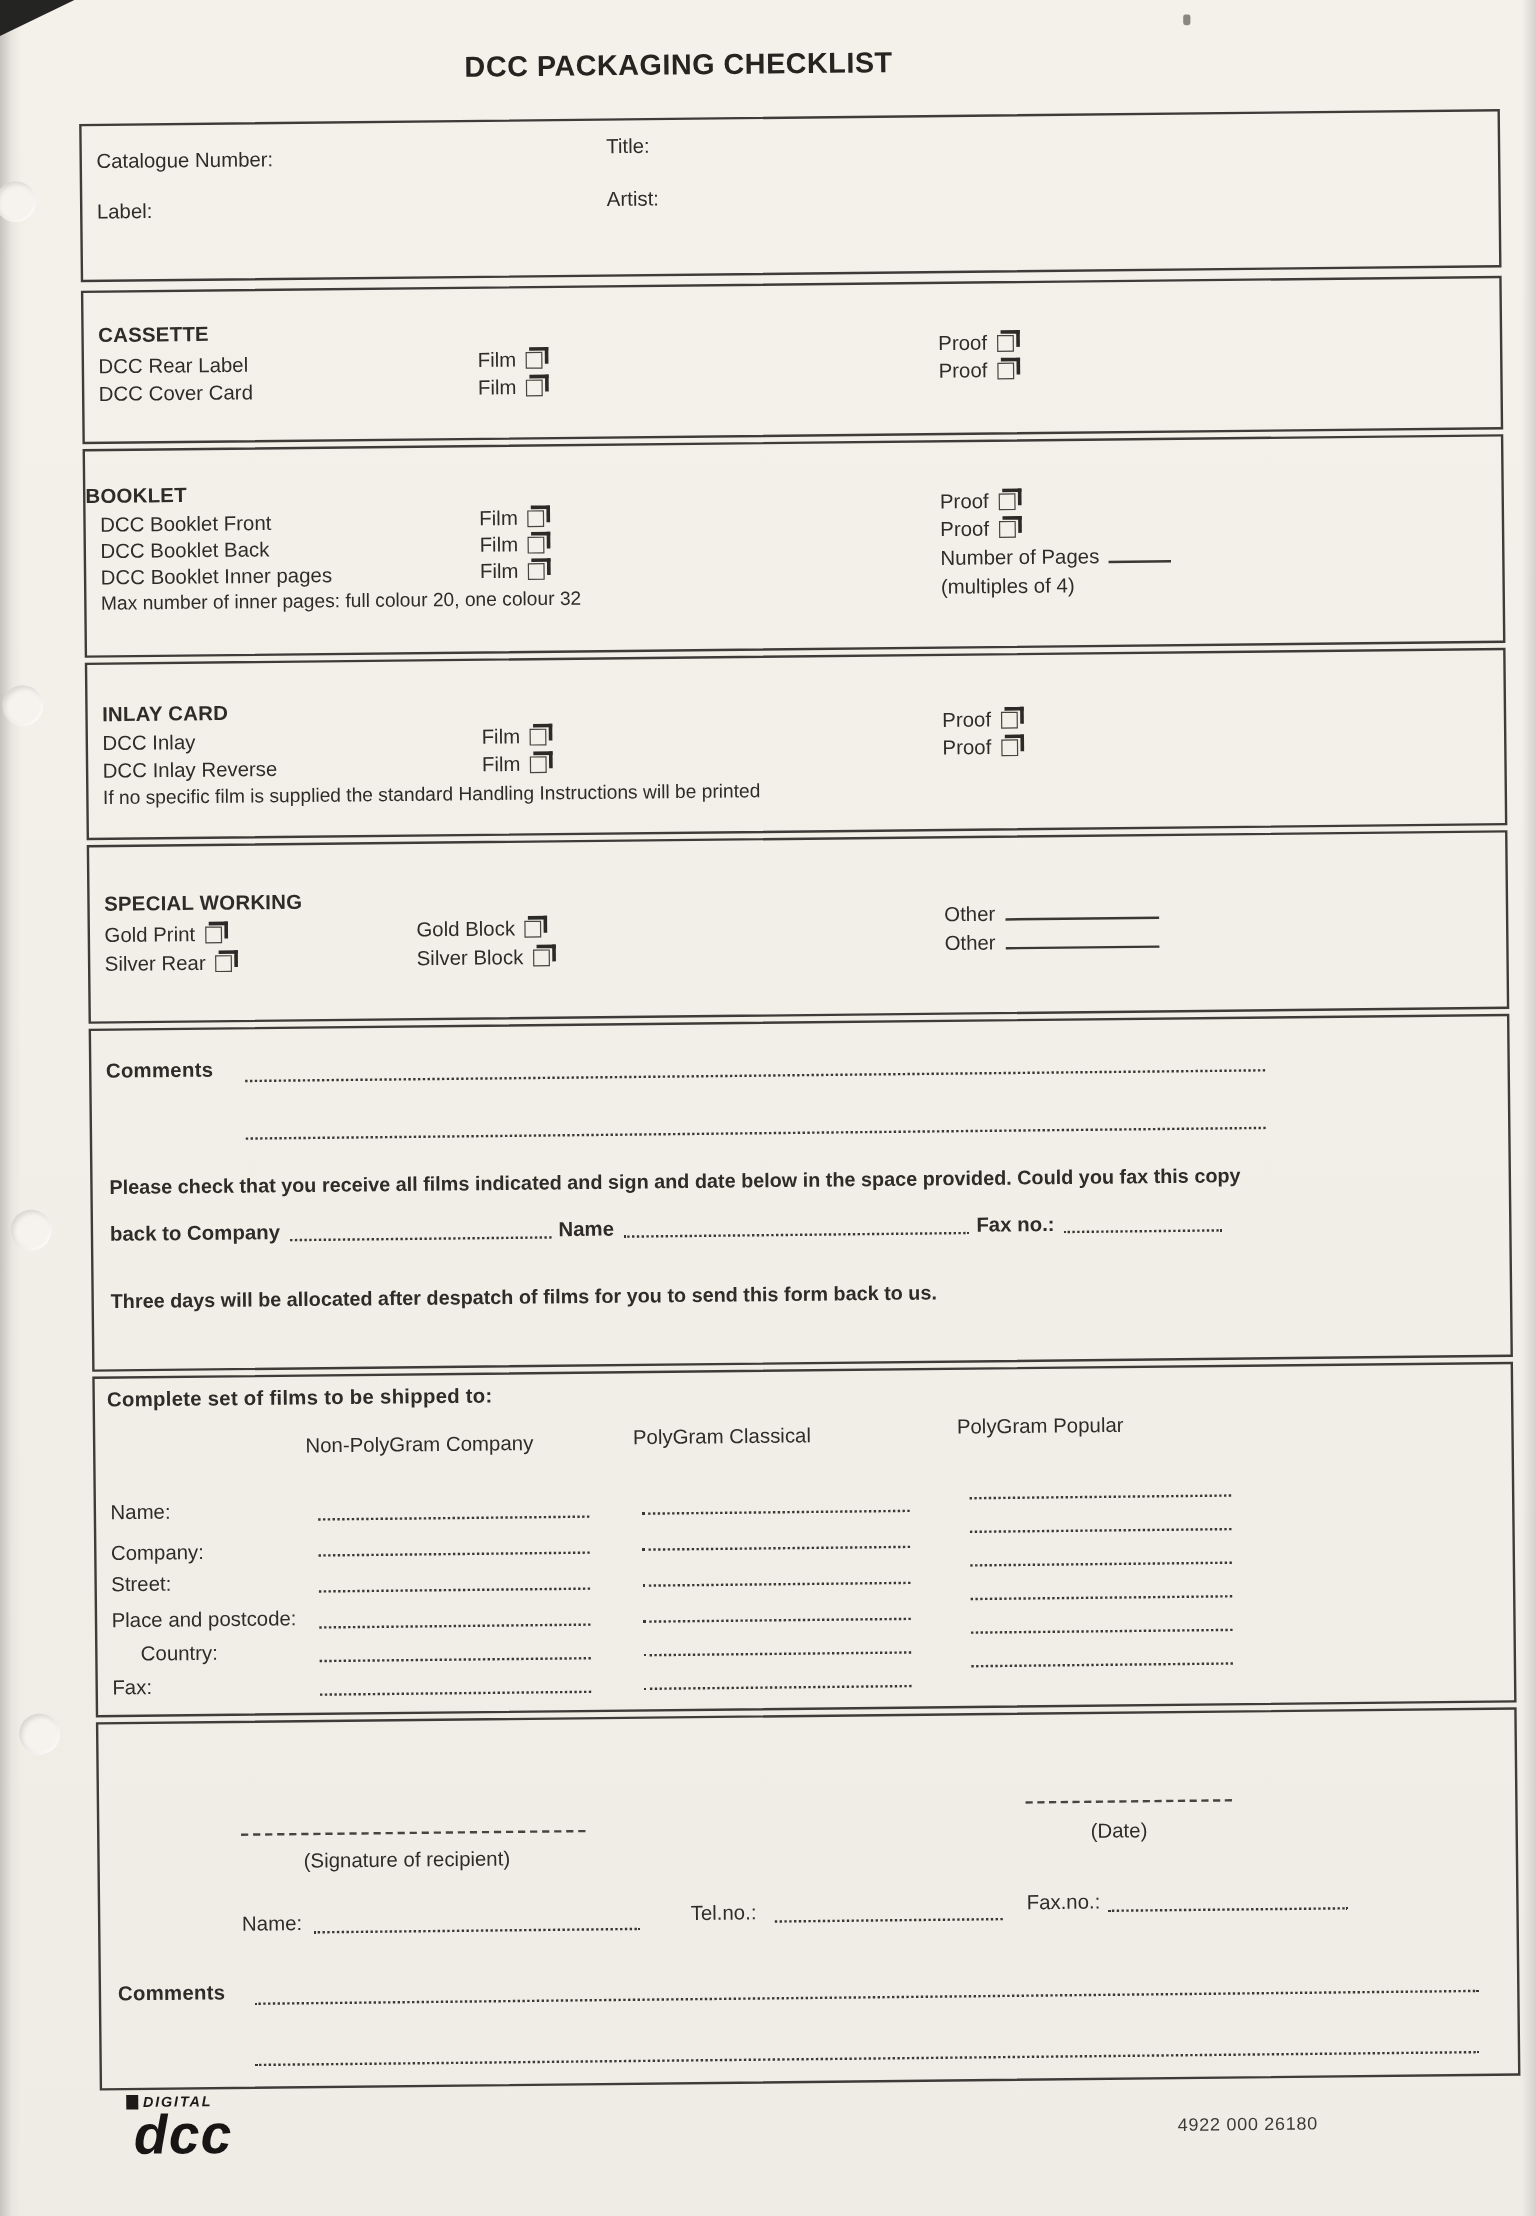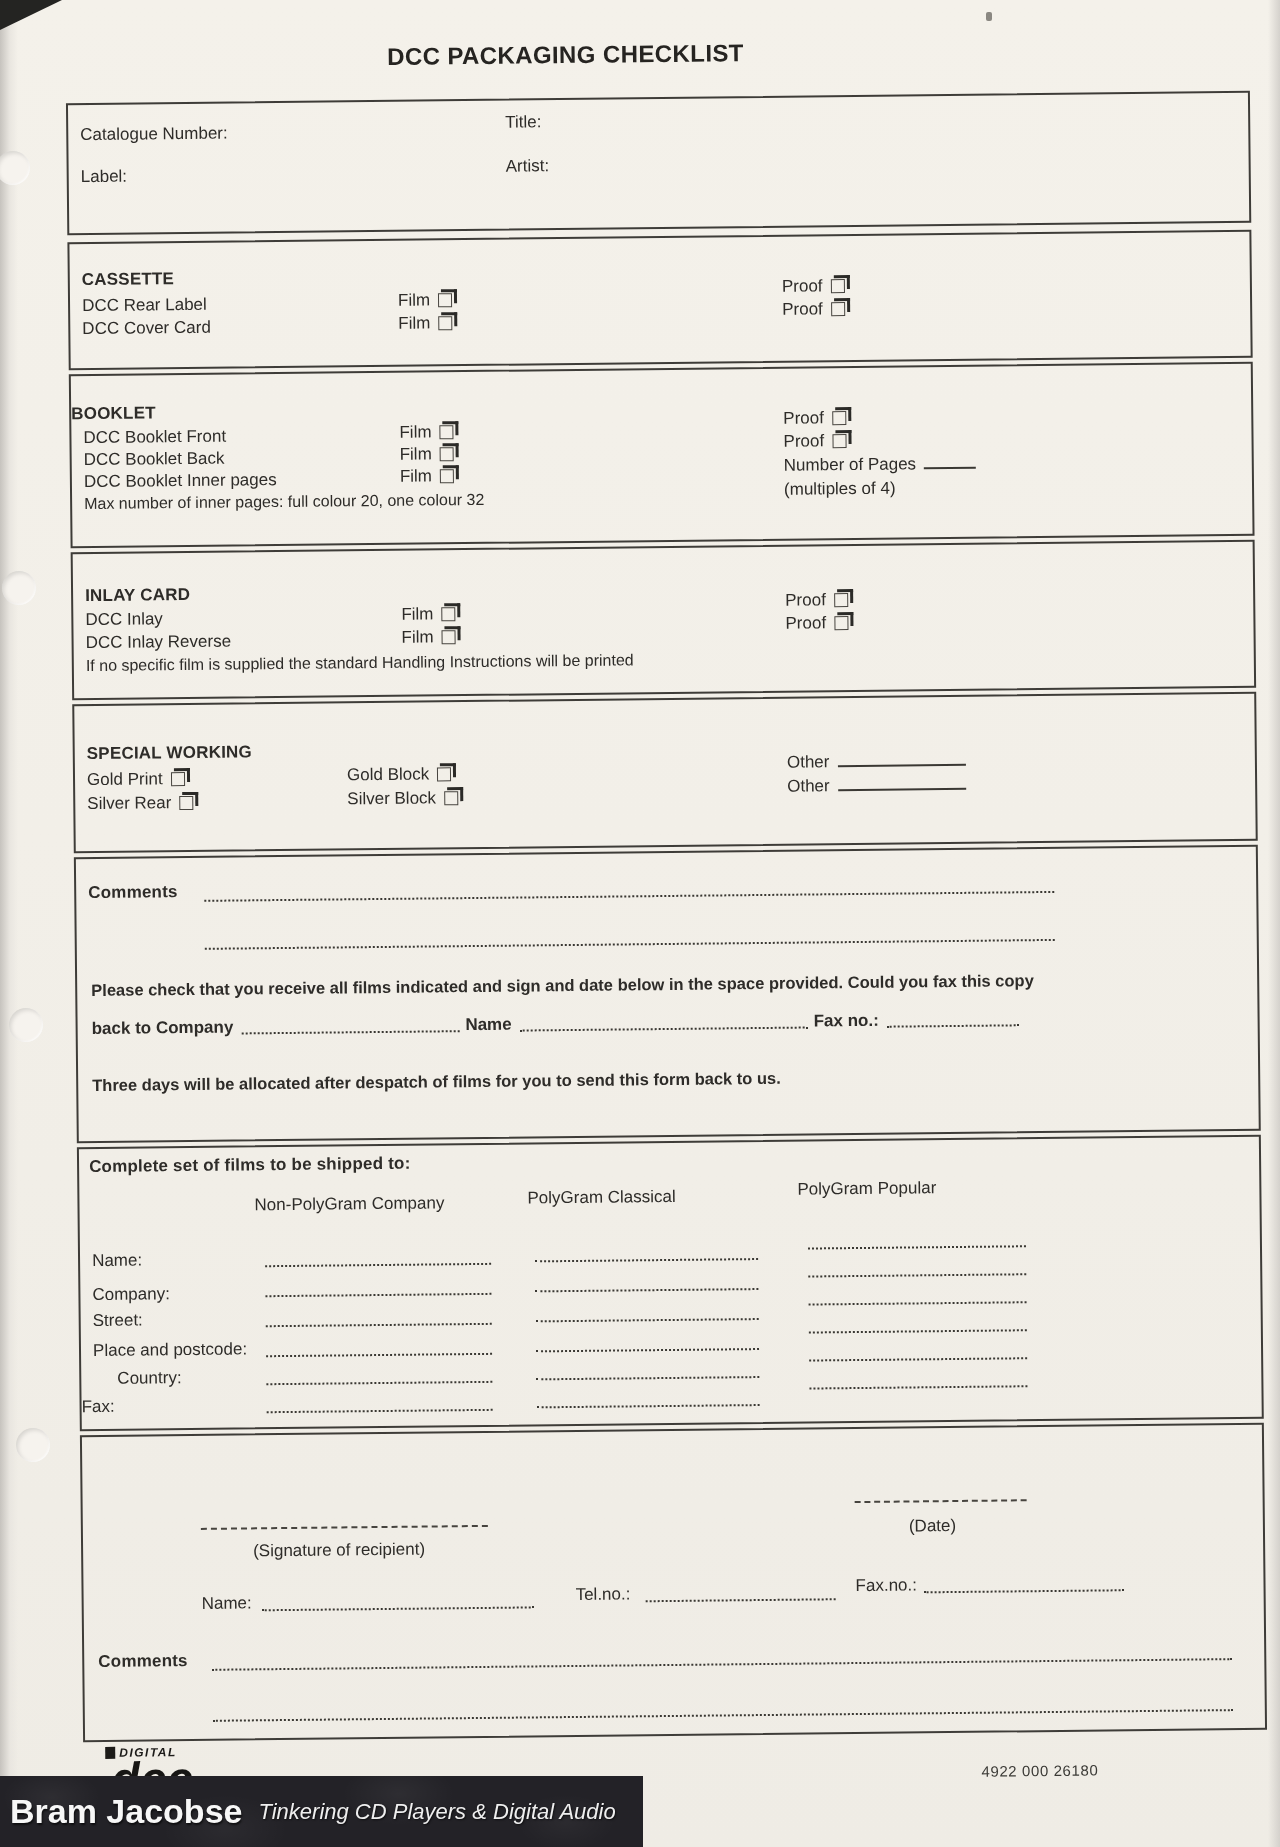--- a/index.html
+++ b/index.html
@@ -199,21 +199,21 @@
       <span class="abs hd" style="left:10px;top:8px;">Complete set of films to be shipped to:</span>
       <span class="abs lab" style="left:175px;top:48px;">Non-PolyGram Company</span>
       <span class="abs lab" style="left:448px;top:44px;">PolyGram Classical</span>
       <span class="abs lab" style="left:718px;top:38px;">PolyGram Popular</span>
 
       <span class="abs lab" style="left:12px;top:102px;">Name:</span>
       <span class="abs lab" style="left:12px;top:136px;">Company:</span>
       <span class="abs lab" style="left:12px;top:162px;">Street:</span>
       <span class="abs lab" style="left:12px;top:192px;">Place and postcode:</span>
       <span class="abs lab" style="left:12px;top:220px;margin-left:24px;">Country:</span>
-      <span class="abs lab" style="left:0;top:248px;">Fax:</span>
+      <span class="abs lab" style="left:12px;top:248px;">Fax:</span>
 
       <span class="dotl" style="left:185px;top:118px;width:226px;"></span>
       <span class="dotl" style="left:185px;top:148px;width:226px;"></span>
       <span class="dotl" style="left:185px;top:178px;width:226px;"></span>
       <span class="dotl" style="left:185px;top:208px;width:226px;"></span>
       <span class="dotl" style="left:185px;top:236px;width:226px;"></span>
       <span class="dotl" style="left:185px;top:264px;width:226px;"></span>
 
       <span class="dotl" style="left:455px;top:116px;width:223px;"></span>
       <span class="dotl" style="left:455px;top:146px;width:223px;"></span>
@@ -249,18 +249,14 @@
     </div>
 
     <div class="dcc-logo">
       <span class="digital">DIGITAL</span>
       <span class="dccword">dcc</span>
     </div>
     <span class="form-code">4922 000 26180</span>
 
   </div>
 
-  <div class="wbar">
-    <span class="wname">Bram Jacobse</span>
-    <span class="wtag">Tinkering CD Players &amp; Digital Audio</span>
-  </div>
 
 </div>
 
 </body></html>

